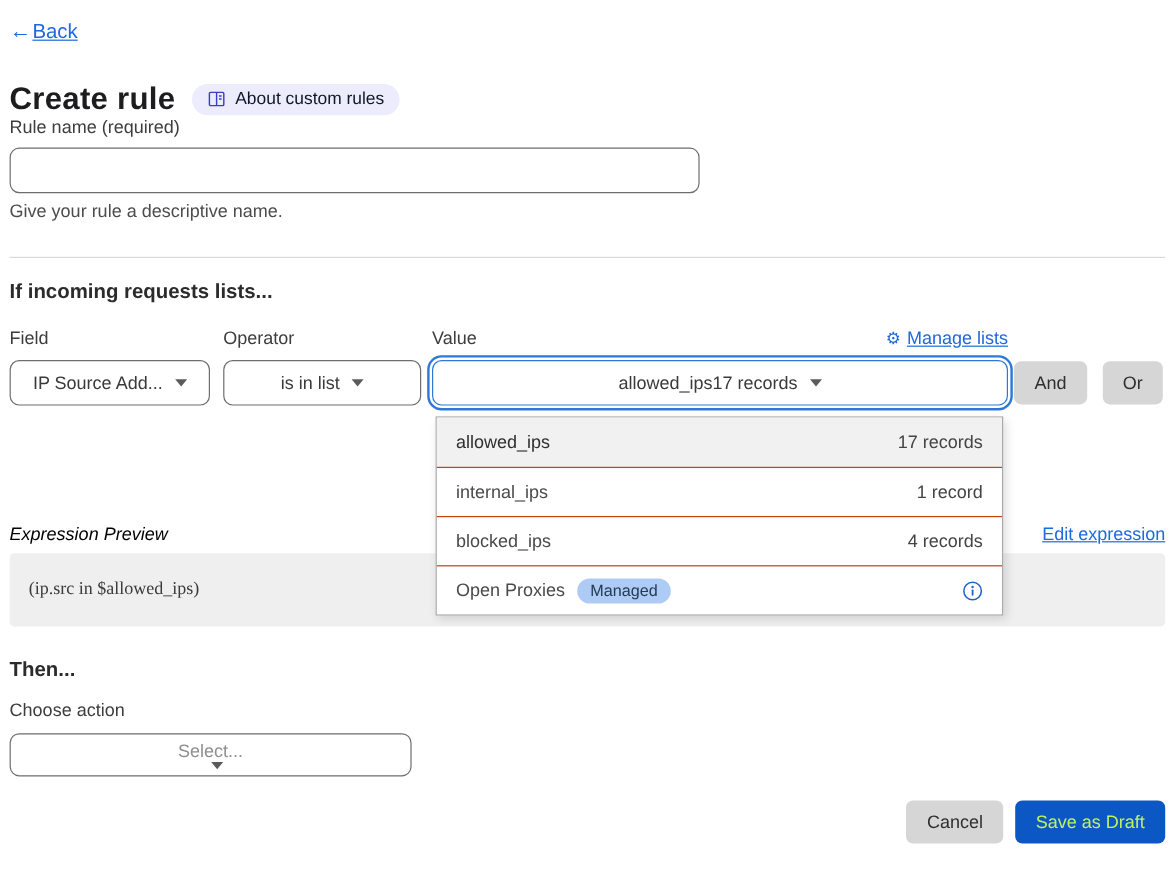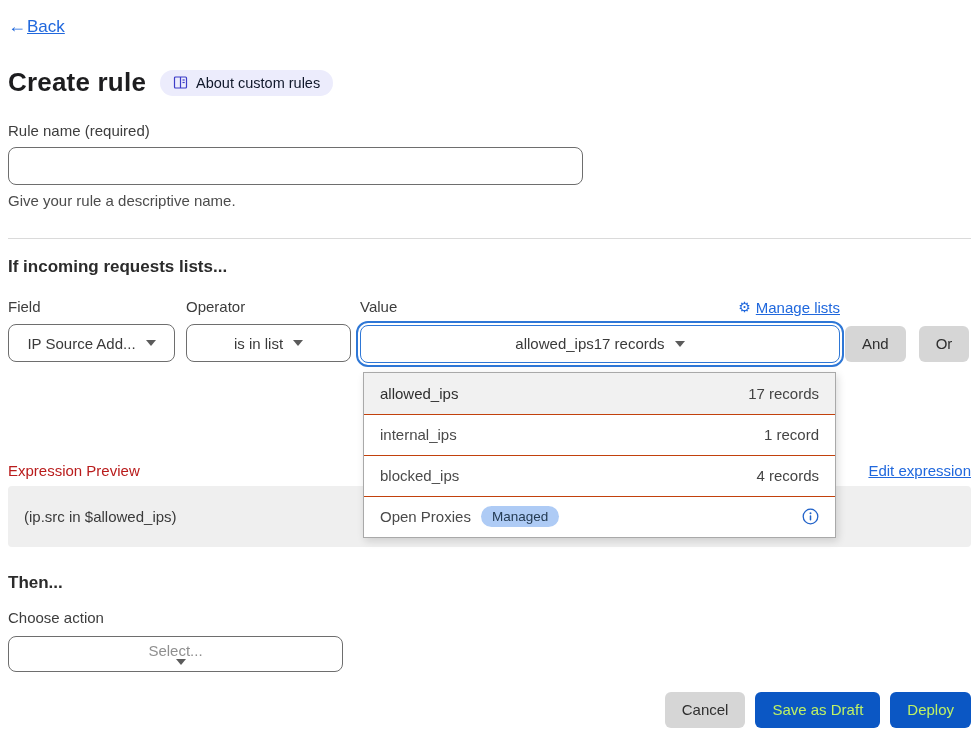--- a/index.html
+++ b/index.html
@@ -22,21 +22,21 @@
   .title-row { display: flex; align-items: center; gap: 14px; margin-top: 30px; }
   h1 { font-size: 26px; font-weight: bold; color: #1d1d1f; letter-spacing: 0.2px; }
   .about-badge {
     display: inline-flex; align-items: center; gap: 8px;
     background: #ececfc; color: #0f172a; border-radius: 14px;
     padding: 5px 13px; font-size: 14.5px; cursor: pointer; text-decoration: none;
   }
   .about-badge svg { display: block; }
 
   
-  .field-label { display: block; color: #3d3d3d; margin-top: 24px; }
+  .field-label { display: block; color: #3d3d3d; }
   .rule-name-input {
     margin-top: 8px; width: 575px; height: 38px;
     border: 1px solid #6e6e6e; border-radius: 8px; padding: 0 12px;
     font: inherit; color: #333; background: #fff;
   }
   .helper-text { color: #4c4c4c; margin-top: 7px; }
 
   .divider { border: none; border-top: 1px solid #dadada; margin-top: 29px; }
 
   h2 { font-size: 17px; font-weight: bold; color: #2b2b2b; margin-top: 18px; }
@@ -89,26 +89,26 @@
   .listbox-row .opt-meta { color: #444; }
   .opt-name-wrap { display: flex; align-items: center; gap: 10px; }
   .managed-pill {
     background: #aecbf5; color: #243b53; border-radius: 12px;
     padding: 3px 11px; font-size: 13.5px;
   }
   .info-icon { display: inline-flex; cursor: pointer; }
 
   
   .expr-head { display: flex; align-items: baseline; justify-content: space-between; margin-top: 99px; }
-  .expr-label { color: #b91c1c; }
+  .expr-label { color: #000000; font-style: italic; }
   .expr-block {
     margin-top: 7px; height: 61px; background: #efefef; border-radius: 4px;
     display: flex; align-items: center; padding: 0 16px;
   }
-  .expr-code { font-family: Liberation Sans, sans-serif; font-size: 15px; color: #3a3a3a; }
+  .expr-code { font-family: Liberation Serif, serif; font-size: 15px; color: #3a3a3a; }
 
   
   .then-heading { margin-top: 26px; }
   .action-select { width: 335px; margin-top: 10px; height: 36px; flex-direction: column; }
   .placeholder { color: #8f8f8f; }
 
   
   .footer { display: flex; justify-content: flex-end; gap: 10px; margin-top: 20px; }
 </style>
 </head>
@@ -221,16 +221,15 @@
   <h2 class="then-heading">Then...</h2>
   <label class="field-label" style="margin-top:16px">Choose action</label>
   <div class="select action-select">
     <span class="placeholder">Select...</span>
     <span class="caret"></span>
   </div>
 
   <div class="footer">
     <button class="btn btn-gray">Cancel</button>
     <button class="btn btn-blue">Save as Draft</button>
-    <button class="btn btn-blue">Deploy</button>
   </div>
 
 </div>
 
 </body></html>

